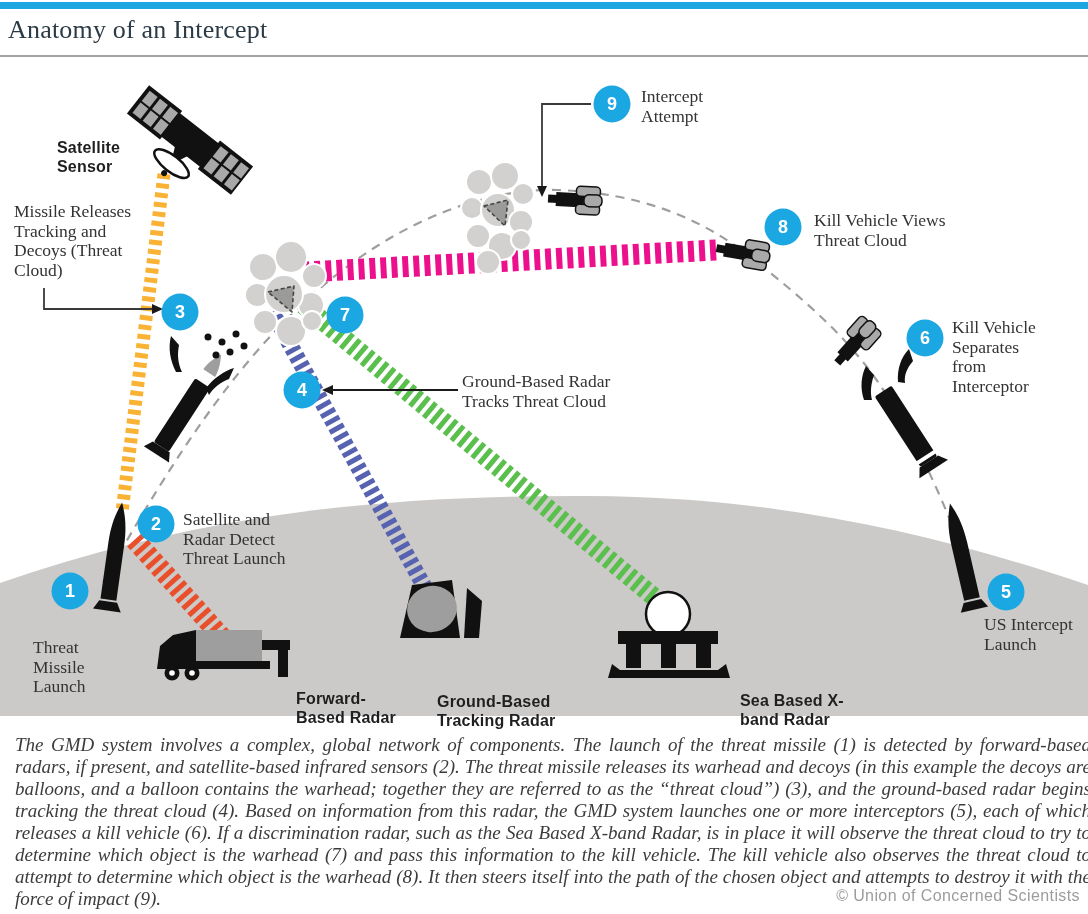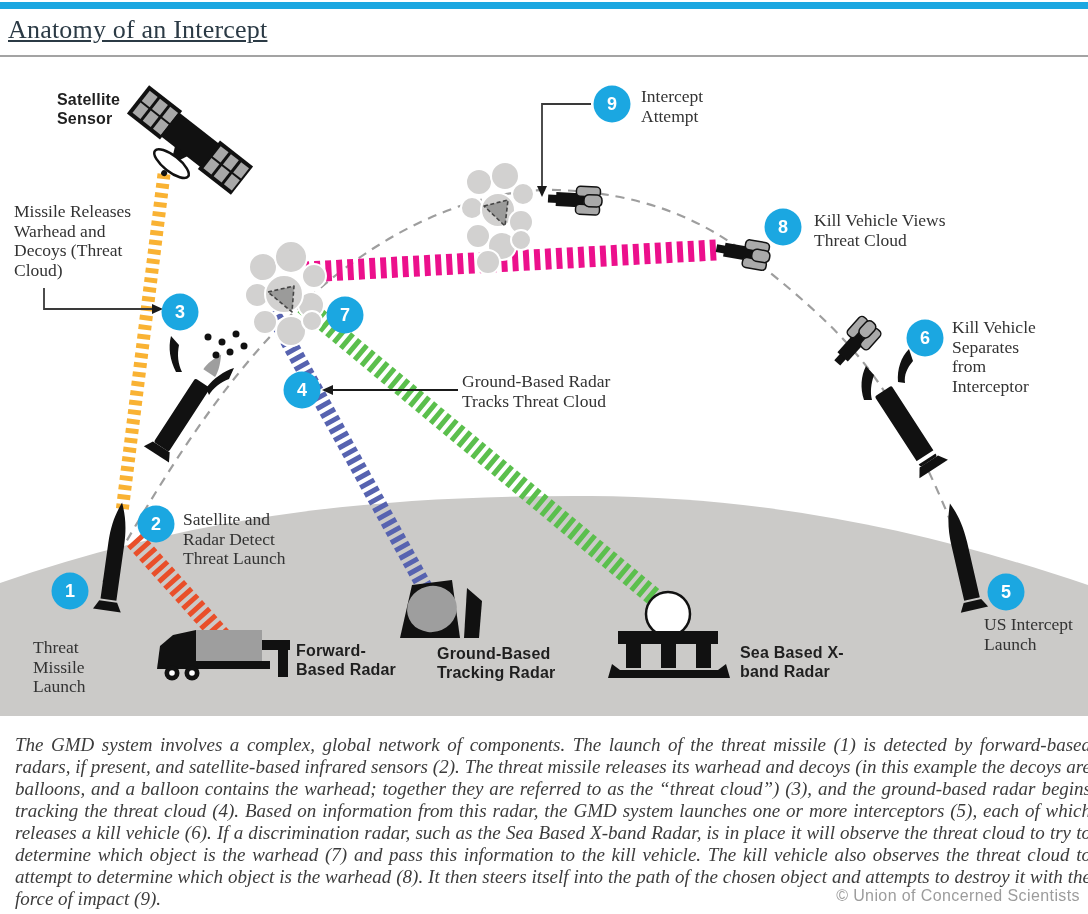--- a/index.html
+++ b/index.html
@@ -1,29 +1,29 @@
 <!DOCTYPE html>
 <html><head>
 <meta charset="utf-8">
 <style>
   html,body{margin:0;padding:0;background:#fff;}
   .page{position:relative;width:1088px;height:914px;background:#fff;overflow:hidden;
         font-family:"Liberation Sans","DejaVu Sans",sans-serif;}
   .topbar{position:absolute;left:0;top:2px;width:1088px;height:7px;background:#1BA7E1;}
   .title{position:absolute;left:8px;top:14px;margin:0;font:400 26px/32px "Liberation Serif","DejaVu Serif",serif;
-         color:#2b3a45;letter-spacing:.2px;text-decoration:underline;}
+         color:#2b3a45;letter-spacing:.2px;}
   .rule{position:absolute;left:0;top:55px;width:1088px;height:0;border-top:2px solid #a3a3a3;}
   .diagram{position:absolute;left:0;top:58px;width:1088px;height:660px;}
   .diagram svg{position:absolute;left:0;top:0;}
   .badge{position:absolute;width:37px;height:37px;border-radius:50%;background:#1BA7E1;color:#fff;
          display:flex;align-items:center;justify-content:center;
          font:700 18px "Liberation Sans",sans-serif;transform:translate(-50%,-50%);z-index:3;}
   .lbl{position:absolute;font:400 17.5px/19.5px "Liberation Serif","DejaVu Serif",serif;color:#333;z-index:3;}
   .lbl-bold{position:absolute;font:700 16px/19px "Liberation Sans",sans-serif;color:#1f1f1f;
-            letter-spacing:.2px;z-index:3;}
+            letter-spacing:.2px;z-index:3;margin-top:48px;}
   .caption{position:absolute;left:7px;top:726px;width:1076px;margin:8px;
            font:italic 19px/22px "Liberation Serif","DejaVu Serif",serif;color:#3c3c3c;text-align:justify;}
   .credit{position:absolute;right:8px;top:887px;font:400 16px "Liberation Sans",sans-serif;
           color:#9c9c9c;letter-spacing:.4px;text-align:right;}
 </style>
 </head>
 <body>
 
 <div class="page">
 
@@ -219,21 +219,21 @@
   <div class="badge" style="left:180px;top:312px">3</div>
   <div class="badge" style="left:302px;top:390px">4</div>
   <div class="badge" style="left:1006px;top:592px">5</div>
   <div class="badge" style="left:925px;top:338px">6</div>
   <div class="badge" style="left:345px;top:315px">7</div>
   <div class="badge" style="left:783px;top:227px">8</div>
   <div class="badge" style="left:612px;top:104px">9</div>
 
   <div class="lbl" style="left:33px;top:638px;width:78px">Threat Missile Launch</div>
   <div class="lbl" style="left:183px;top:510px;width:128px">Satellite and Radar Detect Threat Launch</div>
-  <div class="lbl" style="left:14px;top:202px;width:132px">Missile Releases Warhead and Decoys (Threat Cloud)</div>
+  <div class="lbl" style="left:14px;top:202px;width:132px">Missile Releases Tracking and Decoys (Threat Cloud)</div>
   <div class="lbl" style="left:462px;top:372px;width:170px">Ground-Based Radar Tracks Threat Cloud</div>
   <div class="lbl" style="left:984px;top:615px;width:90px">US Intercept Launch</div>
   <div class="lbl" style="left:952px;top:318px;width:90px">Kill Vehicle Separates from Interceptor</div>
   <div class="lbl" style="left:814px;top:211px;width:155px">Kill Vehicle Views Threat Cloud</div>
   <div class="lbl" style="left:641px;top:87px;width:95px">Intercept Attempt</div>
 
   <div class="lbl-bold" style="left:57px;top:90px;width:75px">Satellite Sensor</div>
   <div class="lbl-bold" style="left:296px;top:641px;width:105px">Forward-Based Radar</div>
   <div class="lbl-bold" style="left:740px;top:643px;width:110px">Sea Based X-band Radar</div>
   <div class="lbl-bold" style="left:437px;top:644px;width:120px">Ground-Based Tracking Radar</div>

